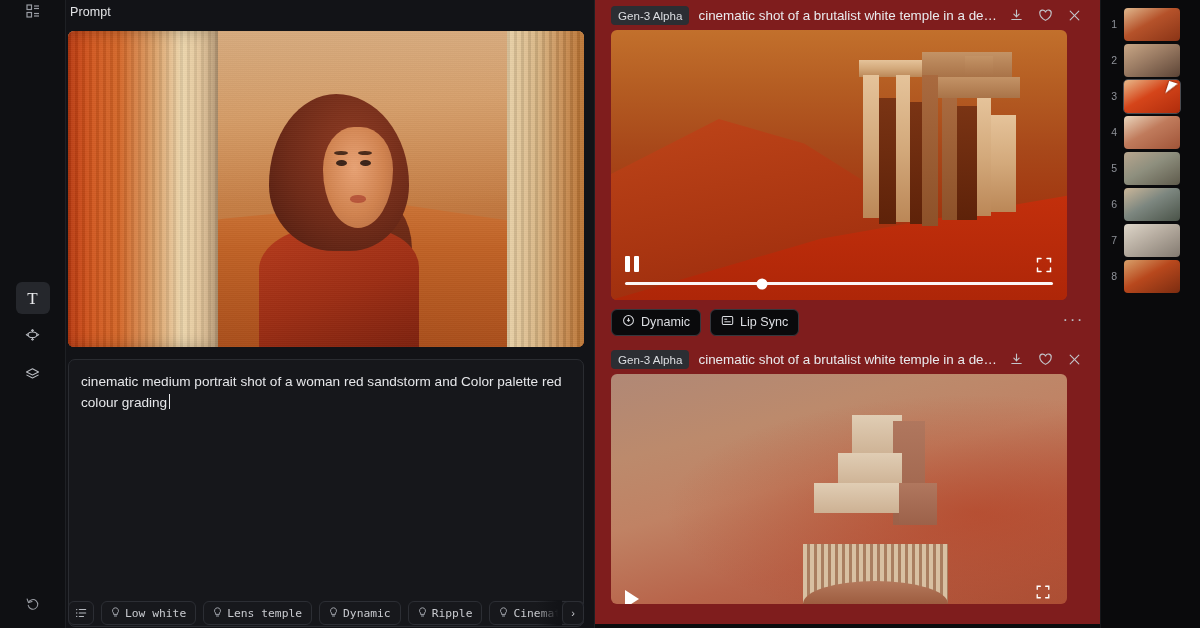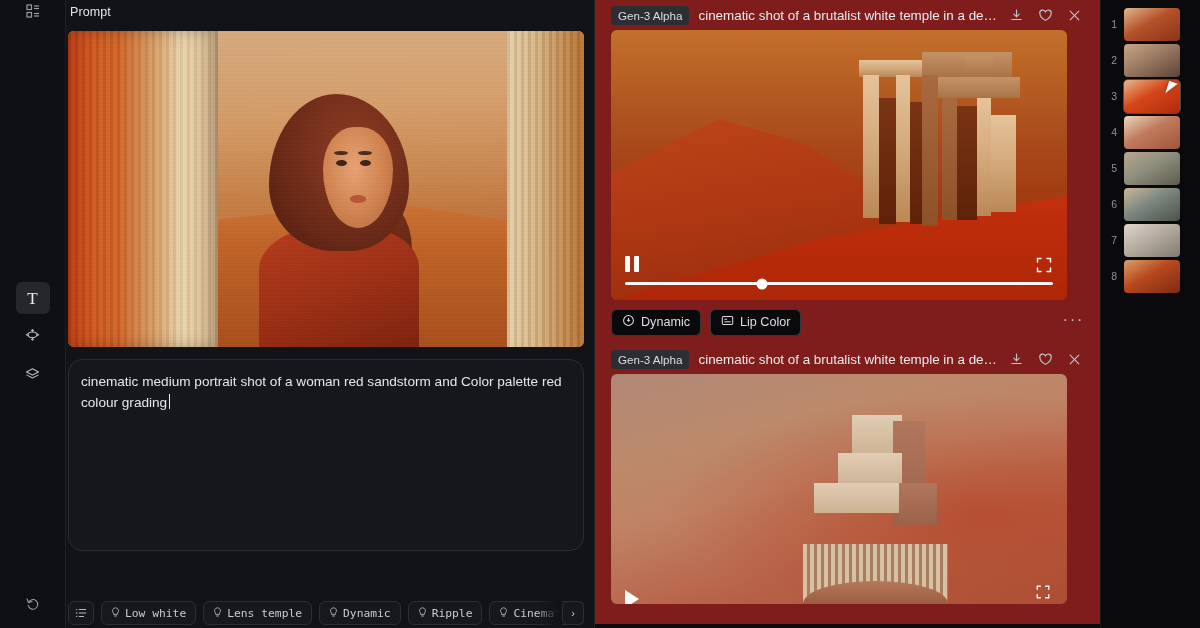--- a/index.html
+++ b/index.html
@@ -132,24 +132,24 @@
     background: linear-gradient(170deg,#7c3119 0%, #5d2211 70%, #431608 100%);
   }
   .hero .grain {
     position:absolute; inset:0;
     background: repeating-linear-gradient(0deg, rgba(255,255,255,.018) 0 1px, rgba(0,0,0,.018) 1px 2px);
     pointer-events:none;
   }
 
   
   .prompt-box {
-    position: absolute; left: 2px; top: 359px; width: 516px; height: 192px;
+    position: absolute; left: 2px; top: 359px; width: 516px; height: 268px;
     background: #16171b;
     border: 1px solid #2a2c31;
-    border-radius: 14px;
+    border-radius: 7px;
     padding: 11px 12px;
   }
   .prompt-text {
     font-size: 13.6px; line-height: 21px; color: #e6e7ea;
     white-space: pre-wrap; word-wrap: break-word;
   }
   .caret {
     display:inline-block; width:1px; height:15px; background:#e6e7ea;
     vertical-align:-2px; margin-left:2px;
   }
@@ -575,21 +575,21 @@
           <span>Dynamic</span>
         </div>
         <div class="act-btn">
           <span>
             <svg width="13" height="13" viewBox="0 0 14 14" fill="none" stroke="#dcdee2" stroke-width="1.1">
               <rect x="1.4" y="2.8" width="11.2" height="8.4" rx="1.2"></rect>
               <path d="M3.6 8.4 h6.8"></path>
                 <path d="M3.6 5.6 h3"></path>
             </svg>
           </span>
-          <span>Lip Color</span>
+          <span>Lip Sync</span>
         </div>
         <div class="more-btn">···</div>
       </div>
     </div>
 
     <div class="gen-card">
       <div class="gen-head">
         <span class="model-badge">Gen-3 Alpha</span>
         <span class="gen-title">cinematic shot of a brutalist white temple in a des...</span>
         <span class="head-ico">

